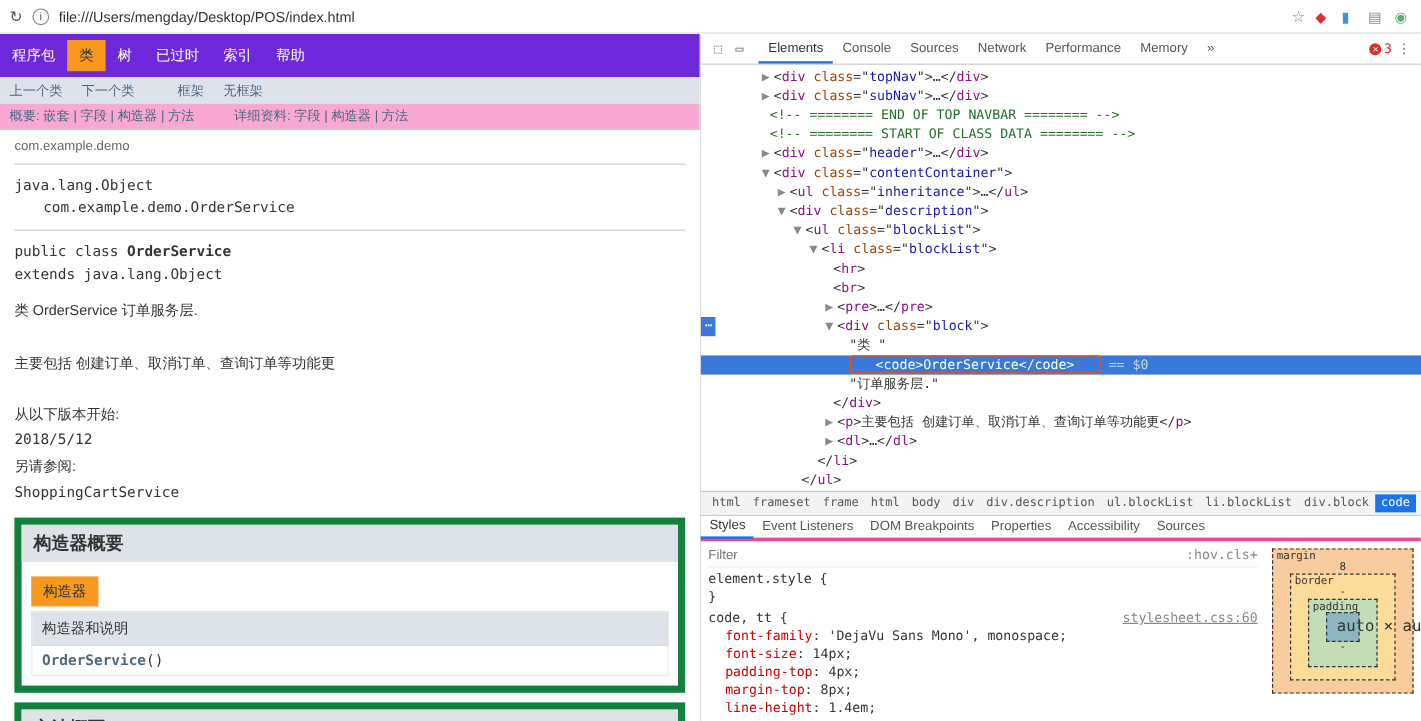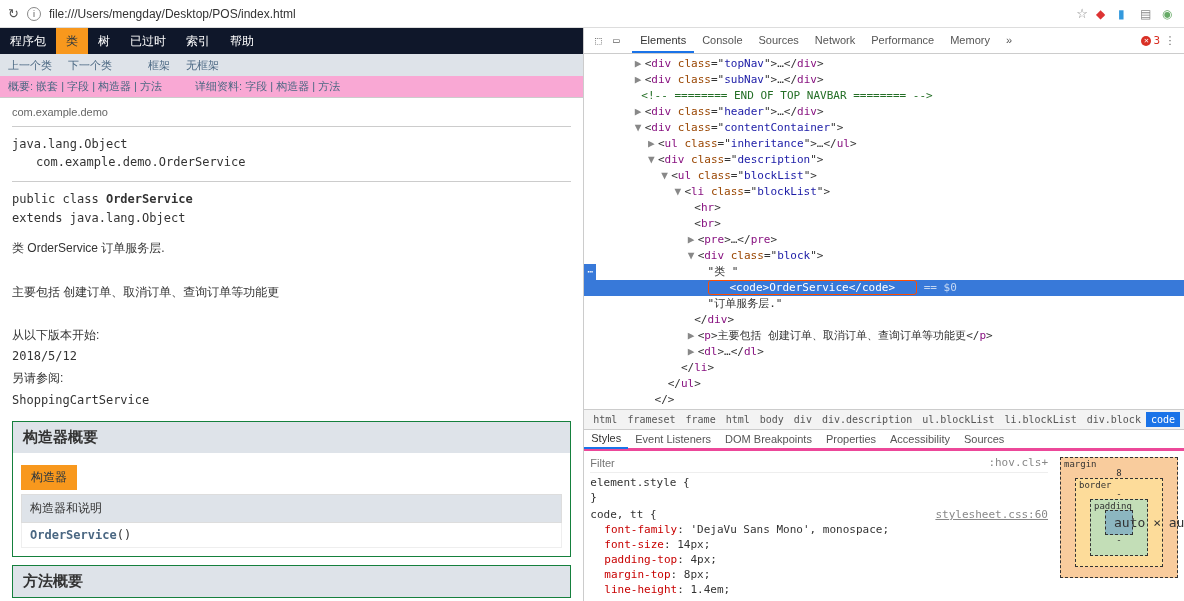--- a/index.html
+++ b/index.html
@@ -4,35 +4,35 @@
 <style>
 *{box-sizing:border-box;margin:0;padding:0}
 body{font-family:Arial,sans-serif;font-size:13px;color:#333;background:#fff;overflow:hidden}
 .browser-bar{height:28px;background:#fff;border-bottom:1px solid #ddd;display:flex;align-items:center;padding:0 8px;gap:8px}
 .circle{width:14px;height:14px;border:1px solid #888;border-radius:50%;display:flex;align-items:center;justify-content:center;font-size:9px;color:#555}
 .url{flex:1;font-size:12px;color:#333}
 .ext-icons{display:flex;gap:8px;align-items:center}
 .ext-icon{width:14px;height:14px;font-size:12px}
 .main-wrap{display:flex;height:573px}
 .left-pane{width:773px;overflow:auto}
-.top-nav{background:#0f172a;height:26px;display:flex;align-items:center;color:#fff;font-size:12px}
+.top-nav{background:#6d28d9;height:36px;display:flex;align-items:center;color:#fff;font-size:12px}
 .top-nav .item{padding:0 10px;line-height:26px}
 .top-nav .sel{background:#F8981D;color:#253441}
 .sub-nav{background:#dee3e9;height:22px;display:flex;align-items:center;font-size:11px;color:#4A6782;padding:0 8px;gap:12px}
 .sub-nav span{margin-right:4px}
 .nav-links{background:#f9a8d4;padding:3px 8px;font-size:11px;color:#4A6782;border-bottom:1px solid #ccc}
 .content{padding:8px 12px;font-size:13px}
 .pkg{font-size:11px;color:#666}
 .cls-title{font-size:18px;font-weight:bold;margin:4px 0 6px}
 .hr{border:none;border-top:1px solid #ccc;margin:8px 0}
 .inherit{font-family:'DejaVu Sans Mono',monospace;font-size:12px;line-height:1.5;margin-bottom:10px}
 .inherit .indent{padding-left:24px}
 pre.sig{font-family:'DejaVu Sans Mono',monospace;font-size:12px;line-height:1.6;margin:6px 0}
 .desc{font-size:12px;line-height:1.8;margin:10px 0}
-.section{border:1px solid #15803d;margin:8px 0;padding:0}
+.section{border:6px solid #15803d;margin:8px 0;padding:0}
 .section-title{background:#dee3e9;padding:6px 10px;font-weight:bold;font-size:15px}
 .section-body{padding:8px}
 .tab-btn{display:inline-block;background:#F8981D;color:#253441;padding:4px 10px;font-size:12px;margin:4px 0}
 .tbl{width:100%;border-collapse:collapse;font-size:12px}
 .tbl th{background:#dee3e9;text-align:left;padding:5px 8px;font-weight:normal;border:1px solid #ddd}
 .tbl td{padding:5px 8px;border:1px solid #eee}
 .tbl td a{color:#4A6782;font-weight:bold}
 .code{font-family:'DejaVu Sans Mono',monospace}
 
 .devtools{flex:1;border-left:1px solid #ccc;display:flex;flex-direction:column;font-family:Menlo,monospace;font-size:11px;background:#fff}
@@ -173,20 +173,21 @@
           <span class="dot">✕</span>
           <span>3</span>
         </div>
     <span class="dt-icon">⋮</span>
   </div>
 
   <div class="dom-tree" style="position:relative">
     <div class="dom-line">       <span class="arrow">▶</span>&lt;<span class="tag">div</span> <span class="attr">class</span>="<span class="val">topNav</span>"&gt;…&lt;/<span class="tag">div</span>&gt;</div>
     <div class="dom-line">       <span class="arrow">▶</span>&lt;<span class="tag">div</span> <span class="attr">class</span>="<span class="val">subNav</span>"&gt;…&lt;/<span class="tag">div</span>&gt;</div>
     <div class="dom-line">        <span class="cmt">&lt;!-- <span>======== END OF TOP NAVBAR ========</span> --&gt;</span></div>
+    <div class="dom-line">        <span class="cmt">&lt;!-- <span>======== START OF CLASS DATA ========</span> --&gt;</span></div>
     <div class="dom-line">       <span class="arrow">▶</span>&lt;<span class="tag">div</span> <span class="attr">class</span>="<span class="val">header</span>"&gt;…&lt;/<span class="tag">div</span>&gt;</div>
     <div class="dom-line">       <span class="arrow">▼</span>&lt;<span class="tag">div</span> <span class="attr">class</span>="<span class="val">contentContainer</span>"&gt;</div>
     <div class="dom-line">         <span class="arrow">▶</span>&lt;<span class="tag">ul</span> <span class="attr">class</span>="<span class="val">inheritance</span>"&gt;…&lt;/<span class="tag">ul</span>&gt;</div>
     <div class="dom-line">         <span class="arrow">▼</span>&lt;<span class="tag">div</span> <span class="attr">class</span>="<span class="val">description</span>"&gt;</div>
     <div class="dom-line">           <span class="arrow">▼</span>&lt;<span class="tag">ul</span> <span class="attr">class</span>="<span class="val">blockList</span>"&gt;</div>
     <div class="dom-line">             <span class="arrow">▼</span>&lt;<span class="tag">li</span> <span class="attr">class</span>="<span class="val">blockList</span>"&gt;</div>
     <div class="dom-line">                &lt;<span class="tag">hr</span>&gt;</div>
     <div class="dom-line">                &lt;<span class="tag">br</span>&gt;</div>
     <div class="dom-line">               <span class="arrow">▶</span>&lt;<span class="tag">pre</span>&gt;…&lt;/<span class="tag">pre</span>&gt;</div>
     <div class="dom-line">               <span class="arrow">▼</span>&lt;<span class="tag">div</span> <span class="attr">class</span>="<span class="val">block</span>"&gt;</div>

